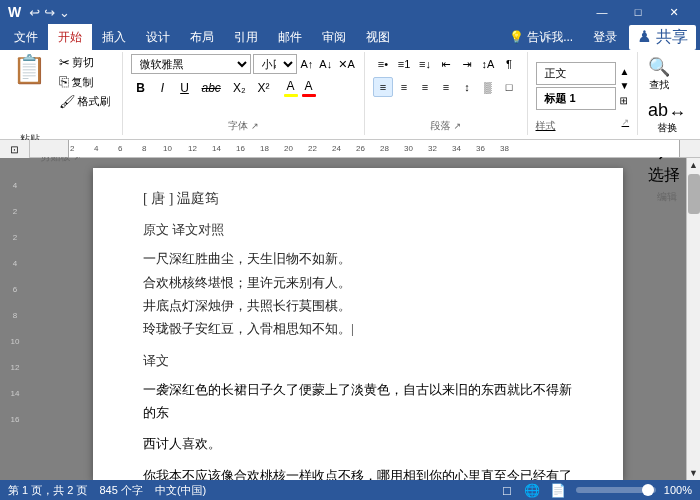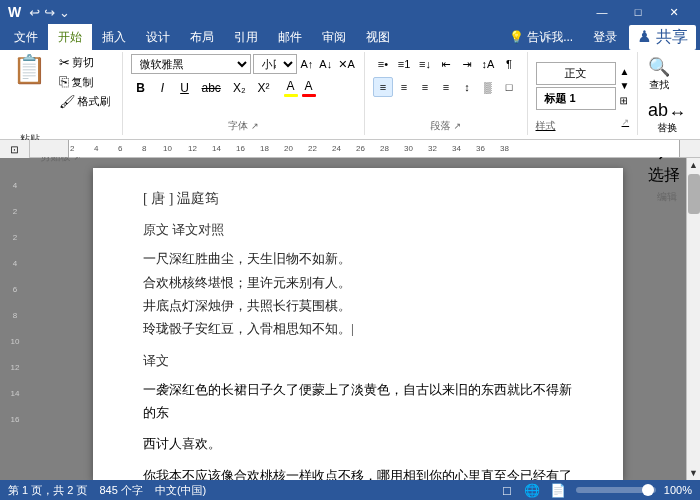--- a/index.html
+++ b/index.html
@@ -39,21 +39,21 @@
       color: white;
       padding: 0 10px;
       display: flex;
       align-items: center;
       font-size: 12px;
       cursor: pointer;
       white-space: nowrap;
     }
     .menu-item.active {
       background: white;
-      color: #4d7c0f;
+      color: #b91c1c;
     }
     .menu-right {
       margin-left: auto;
       display: flex;
       align-items: center;
       gap: 4px;
     }
     .menu-right-btn {
       color: white;
       padding: 0 8px;
@@ -150,21 +150,21 @@
       background: transparent;
       height: 20px;
       display: flex;
       align-items: center;
       min-width: 20px;
       justify-content: center;
     }
     .font-btn.bold { font-weight: bold; }
     .font-btn.italic { font-style: italic; }
     .font-btn.underline { text-decoration: underline; }
-    .font-btn.strike { text-decoration: line-through; }
+    .font-btn.strike { text-decoration: line-through; font-style: italic; }
 
     
     .color-bar {
       height: 3px;
       border-radius: 1px;
       margin-top: 1px;
     }
 
     
     .para-group { min-width: 130px; }
@@ -421,21 +421,21 @@
           <div class="para-btn">▒</div>
           <div class="para-btn">□</div>
         </div>
       </div>
       <div class="ribbon-group-label">段落 <span style="font-size:9px;">↗</span></div>
     </div>
 
     <div class="ribbon-group styles-group">
       <div class="ribbon-group-content" style="align-items:center;">
         <div style="display:flex;flex-direction:column;gap:2px;">
-          <div style="border:1px solid #ababab;padding:3px 8px;font-size:11px;cursor:pointer;background:white;width:80px;text-align:center;">正文</div>
+          <div style="border:1px solid #ababab;padding:3px 8px;font-size:11px;cursor:pointer;background:white;width:80px;">正文</div>
           <div style="border:1px solid #ababab;padding:3px 8px;font-size:11px;cursor:pointer;background:white;width:80px;font-weight:bold;">标题 1</div>
         </div>
         <div style="display:flex;flex-direction:column;justify-content:space-between;margin-left:2px;height:40px;">
           <div style="font-size:10px;cursor:pointer;">▲</div>
           <div style="font-size:10px;cursor:pointer;">▼</div>
           <div style="font-size:10px;cursor:pointer;">⊞</div>
         </div>
       </div>
       <div style="display:flex;justify-content:space-between;text-decoration:underline;">
         <div class="ribbon-group-label">样式</div>

